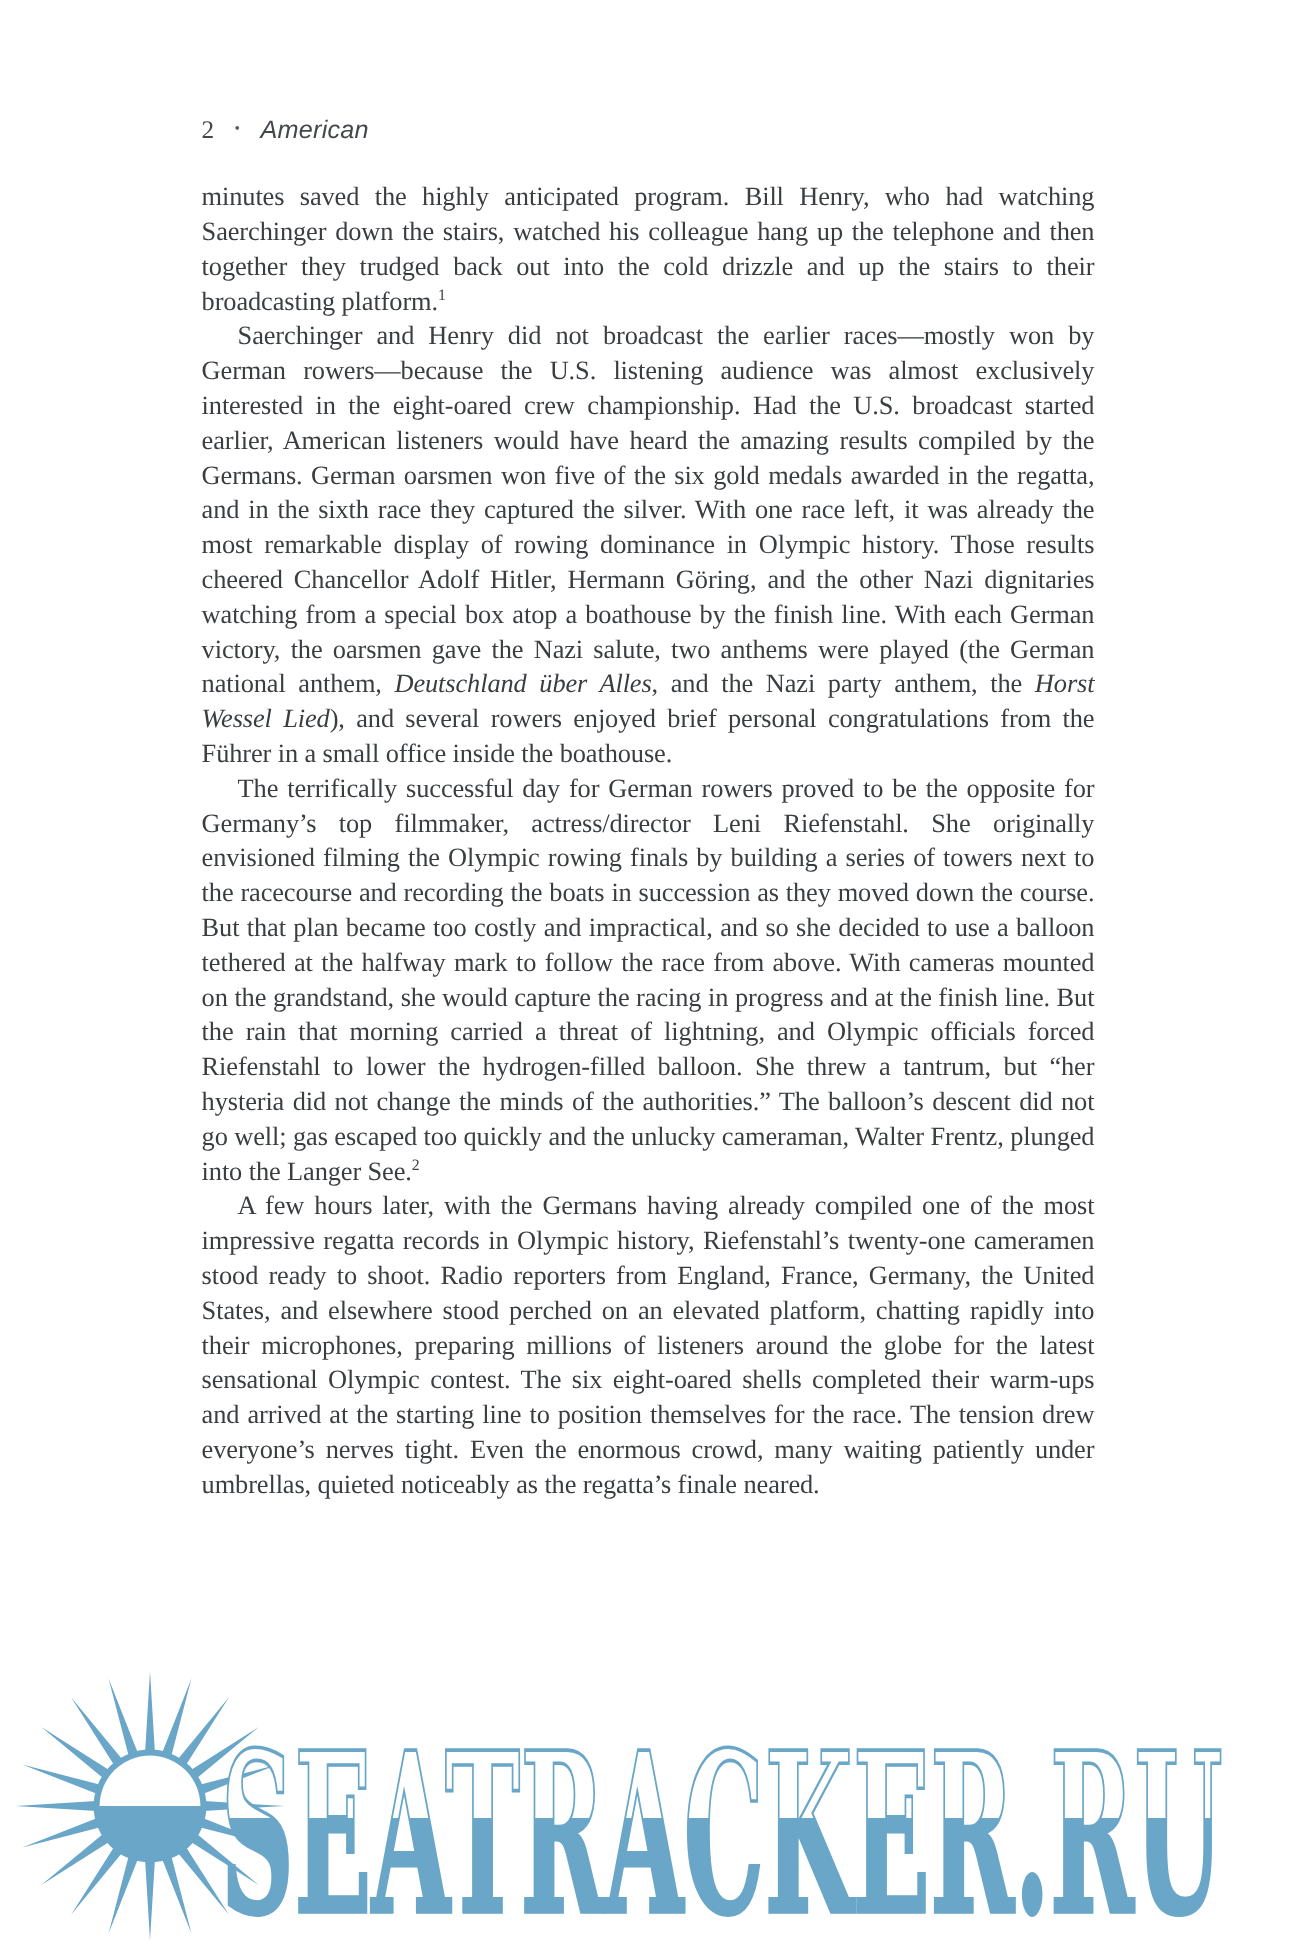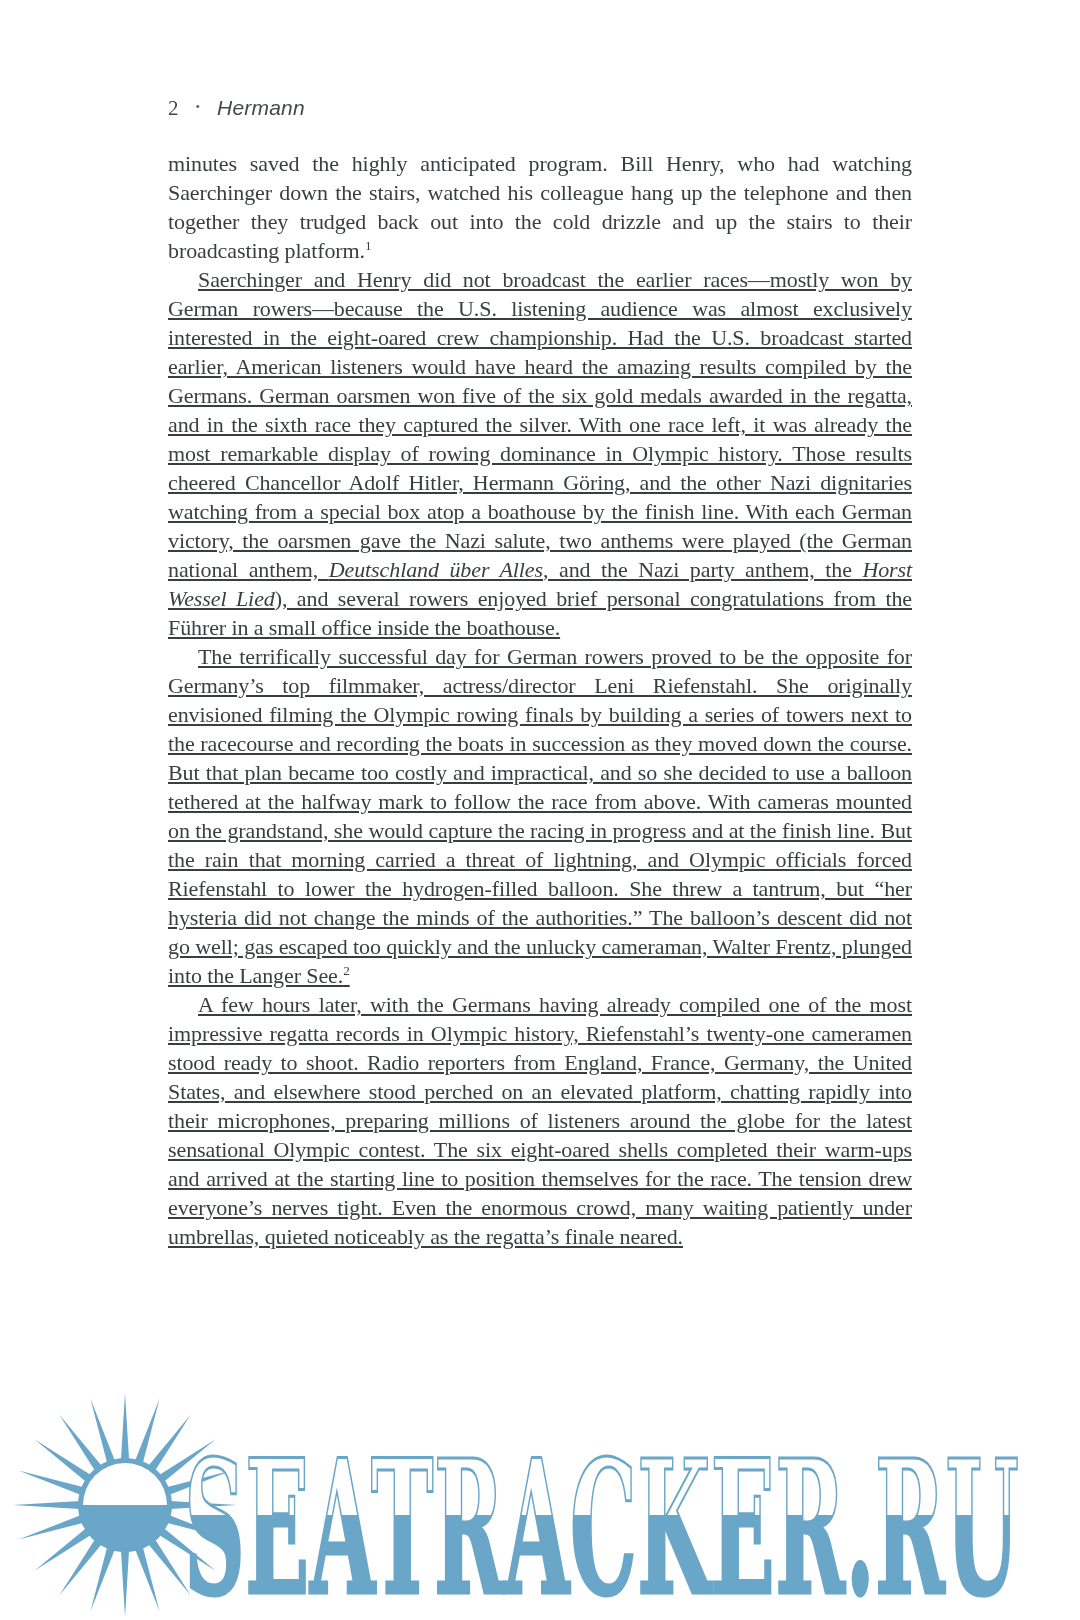--- a/index.html
+++ b/index.html
@@ -44,21 +44,20 @@
   }
   .bodytext p {
     margin: 0;
     font-size: 22px;
     line-height: 29px;
     text-align: justify;
     letter-spacing: -0.1px;
   }
   .bodytext p.indent {
     text-indent: 30px;
-    text-decoration: underline;
   }
   .bodytext em {
     font-style: italic;
   }
   .bodytext sup {
     font-size: 0.6em;
     line-height: 0;
     vertical-align: super;
   }
   .watermark {
@@ -77,21 +76,21 @@
     font-weight: bold;
   }
 </style>
 </head>
 <body>
 
 <div class="page">
   <div class="header">
     <span class="page-num">2</span>
     <span class="sep-dot">•</span>
-    <span class="running-head">Hermann</span>
+    <span class="running-head">American</span>
   </div>
 
   <div class="bodytext">
     <p><span>minutes saved the highly anticipated program. Bill Henry, who had watching Saerchinger down the stairs, watched his colleague hang up the telephone and then together they trudged back out into the cold drizzle and up the stairs to their broadcasting platform.</span><sup>1</sup></p>
     <p class="indent"><span>Saerchinger and Henry did not broadcast the earlier races—mostly won by German rowers—because the U.S. listening audience was almost exclusively interested in the eight-oared crew championship. Had the U.S. broadcast started earlier, American listeners would have heard the amazing results compiled by the Germans. German oarsmen won five of the six gold medals awarded in the regatta, and in the sixth race they captured the silver. With one race left, it was already the most remarkable display of rowing dominance in Olympic history. Those results cheered Chancellor Adolf Hitler, Hermann Göring, and the other Nazi dignitaries watching from a special box atop a boathouse by the finish line. With each German victory, the oarsmen gave the Nazi salute, two anthems were played (the German national anthem, </span><em>Deutschland über Alles</em><span>, and the Nazi party anthem, the </span><em>Horst Wessel Lied</em><span>), and several rowers enjoyed brief personal congratulations from the Führer in a small office inside the boathouse.</span></p>
     <p class="indent"><span>The terrifically successful day for German rowers proved to be the opposite for Germany’s top filmmaker, actress/director Leni Riefenstahl. She originally envisioned filming the Olympic rowing finals by building a series of towers next to the racecourse and recording the boats in succession as they moved down the course. But that plan became too costly and impractical, and so she decided to use a balloon tethered at the halfway mark to follow the race from above. With cameras mounted on the grandstand, she would capture the racing in progress and at the finish line. But the rain that morning carried a threat of lightning, and Olympic officials forced Riefenstahl to lower the hydrogen-filled balloon. She threw a tantrum, but “her hysteria did not change the minds of the authorities.” The balloon’s descent did not go well; gas escaped too quickly and the unlucky cameraman, Walter Frentz, plunged into the Langer See.</span><sup>2</sup></p>
     <p class="indent"><span>A few hours later, with the Germans having already compiled one of the most impressive regatta records in Olympic history, Riefenstahl’s twenty-one cameramen stood ready to shoot. Radio reporters from England, France, Germany, the United States, and elsewhere stood perched on an elevated platform, chatting rapidly into their microphones, preparing millions of listeners around the globe for the latest sensational Olympic contest. The six eight-oared shells completed their warm-ups and arrived at the starting line to position themselves for the race. The tension drew everyone’s nerves tight. Even the enormous crowd, many waiting patiently under umbrellas, quieted noticeably as the regatta’s finale neared.</span></p>
   </div>
 </div>
 

